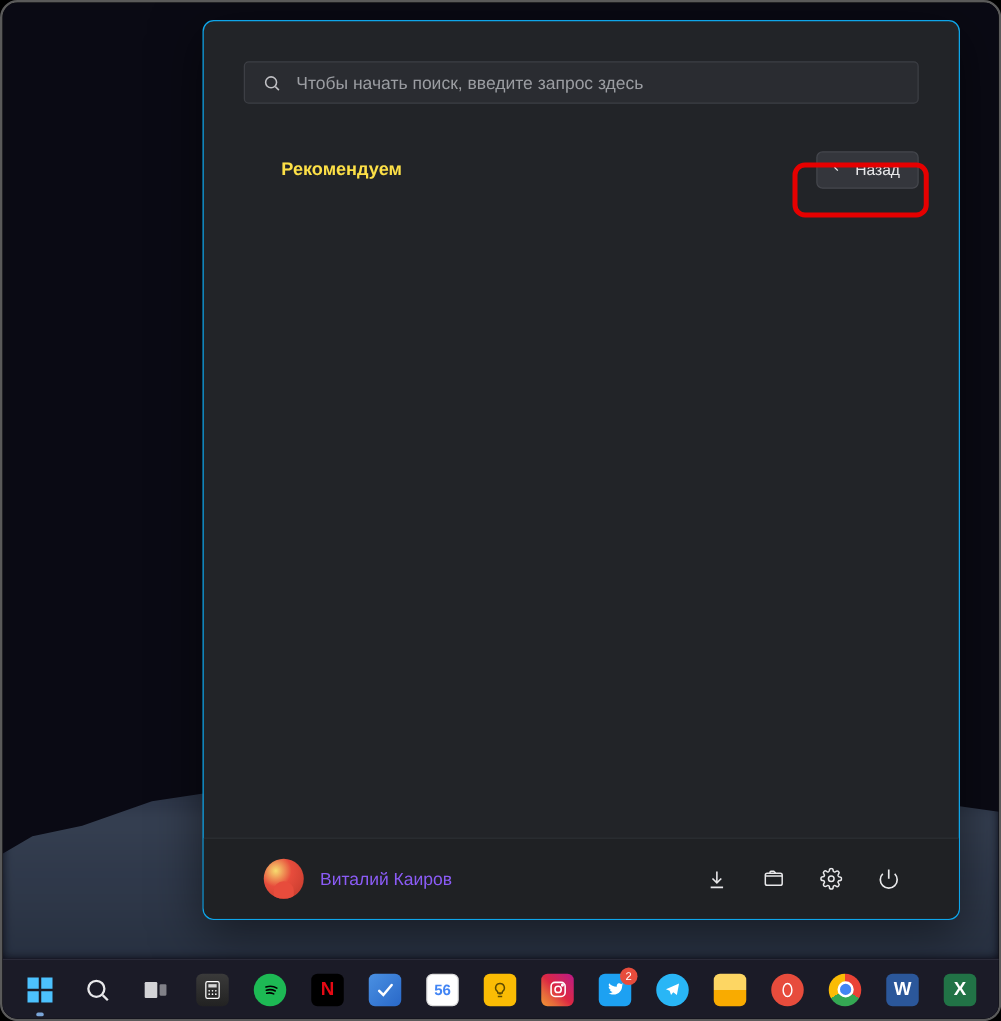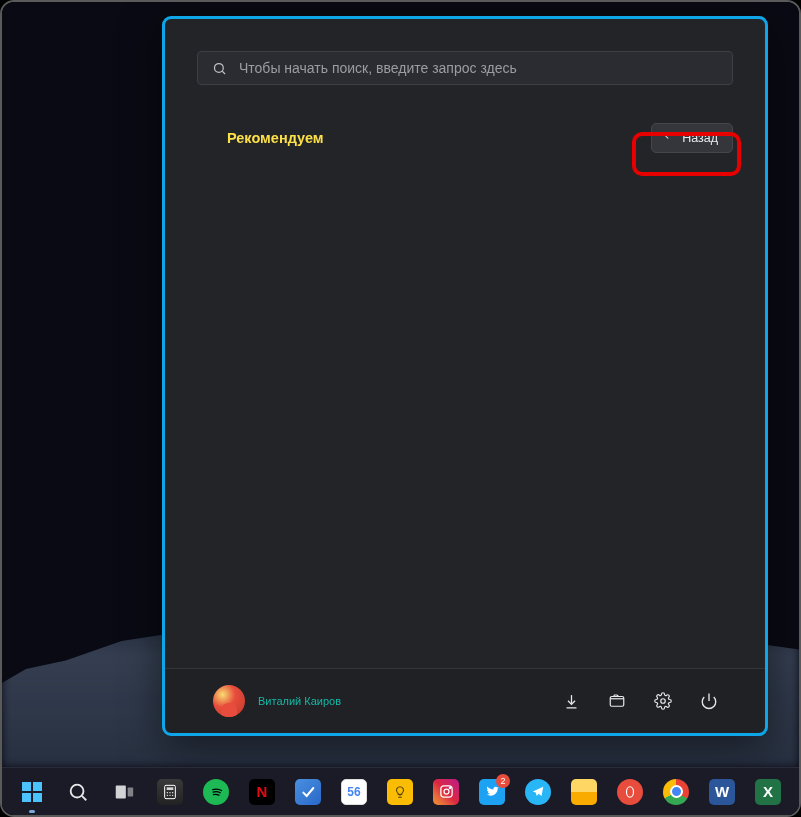--- a/index.html
+++ b/index.html
@@ -30,21 +30,21 @@
     filter: blur(4px);
   }
   .start-menu {
     position: absolute;
     left: 160px;
     top: 14px;
     width: 606px;
     height: 720px;
     background: #222428;
     border-radius: 9px;
-    border: 3px solid #0ea5e9;
+    border: 1px solid #0ea5e9;
     display: flex;
     flex-direction: column;
     box-shadow: 0 10px 40px rgba(0,0,0,0.5);
   }
   .search-bar {
     margin: 32px 32px 0 32px;
     height: 34px;
     background: #2a2c31;
     border: 1px solid #3d3f45;
     border-radius: 4px;
@@ -118,22 +118,22 @@
   }
   .avatar::after{
     content:"";
     position:absolute;
     bottom:0;left:25%;
     width:50%;height:45%;
     background:#e74c3c;
     border-radius:50% 50% 0 0;
   }
   .user-name {
-    color: #14b8a6;
-    font-size: 11px;
+    color: #8b5cf6;
+    font-size: 14px;
   }
   .sys-icons {
     display: flex;
     align-items: center;
     gap: 24px;
   }
   .sys-icons button {
     background: none;
     border: none;
     cursor: pointer;

